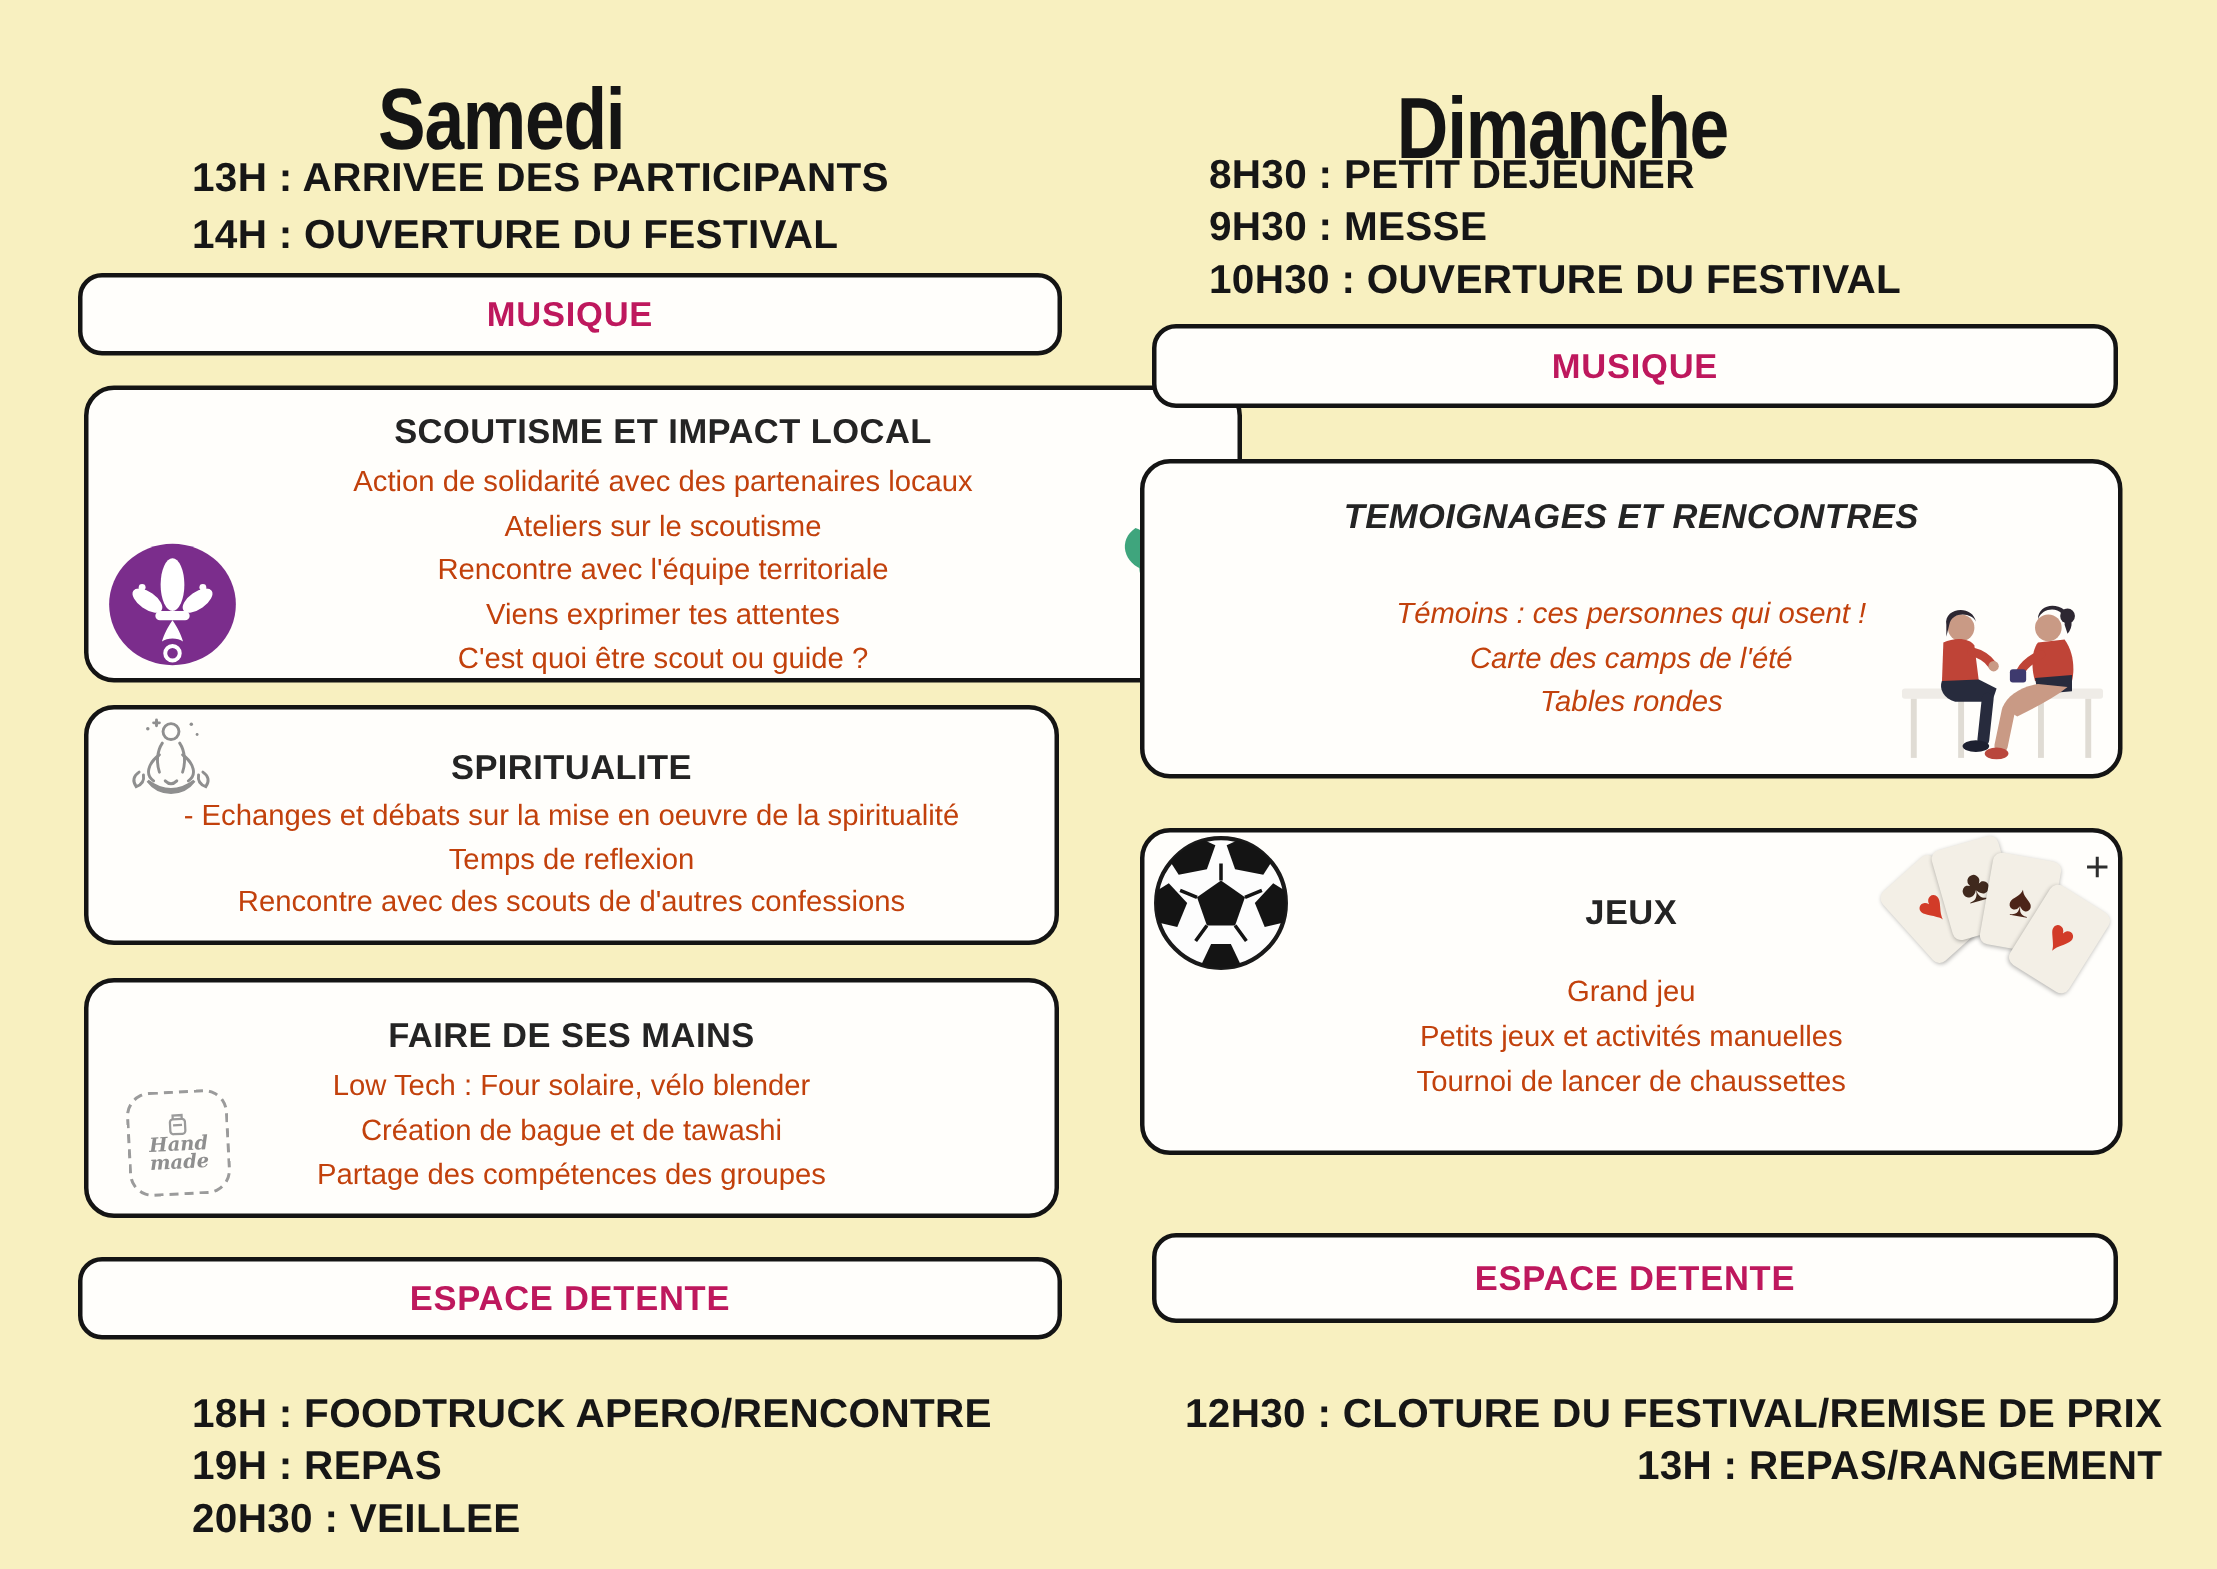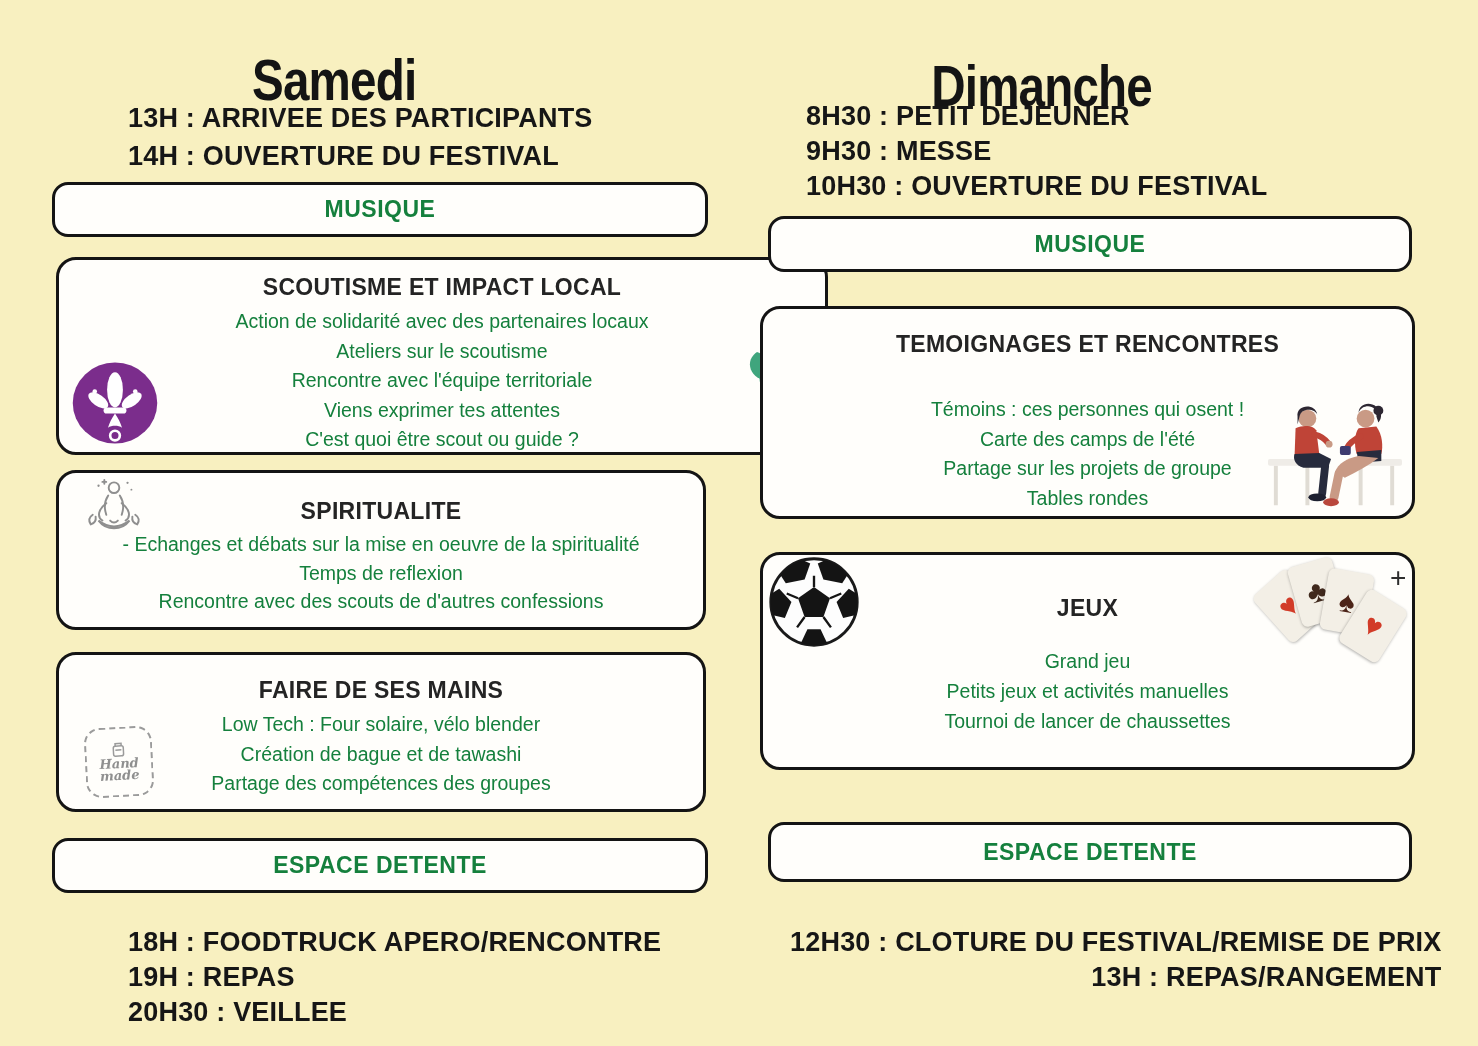--- a/index.html
+++ b/index.html
@@ -12,24 +12,24 @@
   .day-title{position:absolute;left:0;width:100%;text-align:center;
              font-size:58px;font-weight:bold;color:#141414;line-height:62px;}
   .day-title .tt{display:inline-block;transform:translateX(-46px) scaleX(.82);letter-spacing:-1px;}
 
   .times{position:absolute;font-weight:bold;font-size:27px;color:#161616;letter-spacing:.2px;}
   .times .tl{height:35px;line-height:35px;white-space:nowrap;}
 
   .panel{position:absolute;background:#fffefb;border:3px solid #141414;
          box-sizing:border-box;text-align:center;}
   .bar{border-radius:16px;display:flex;align-items:center;justify-content:center;}
-  .bar .bar-title{font-size:23px;font-weight:bold;color:#15803d;letter-spacing:.5px;}
+  .bar .bar-title{font-size:23px;font-weight:bold;color:#be185d;letter-spacing:.5px;}
   .card-panel{border-radius:20px;}
   .panel h2{margin:0;font-size:23px;font-weight:bold;color:#242424;letter-spacing:.3px;}
-  .panel .body{font-size:19.5px;color:#15803d;}
+  .panel .body{font-size:19.5px;color:#c2410c;}
   .panel .body p{margin:0;line-height:29.5px;white-space:nowrap;}
 
   
   .abs{position:absolute;}
   .handmade-stamp{border:2.5px dashed #9b9b9b;border-radius:16px;transform:rotate(-3deg);
       display:flex;flex-direction:column;align-items:center;justify-content:center;
       color:#8f8f8f;box-sizing:border-box;}
   .handmade-stamp .hm-txt{font-family:"DejaVu Serif",serif;font-style:italic;font-weight:bold;
       font-size:13px;line-height:12px;}
   .cards-fan{position:absolute;}
@@ -152,26 +152,25 @@
     <div class="times" style="left:46px;top:99px;">
       <div class="tl">8H30 : PETIT DEJEUNER</div>
       <div class="tl">9H30 : MESSE</div>
       <div class="tl">10H30 : OUVERTURE DU FESTIVAL</div>
     </div>
 
     <div class="panel bar" style="left:8px;width:644px;top:216px;height:56px;">
       <div class="bar-title">MUSIQUE</div>
     </div>
 
-    <div class="panel card-panel" style="left:0;width:655px;top:306px;height:213px;">
+    <div class="panel card-panel" style="left:0;width:655px;top:306px;height:213px;font-style:italic;">
       <h2 style="margin-top:22px;">TEMOIGNAGES ET RENCONTRES</h2>
       <div class="body" style="margin-top:37px;">
         <p>Témoins : ces personnes qui osent !</p>
         <p>Carte des camps de l'été</p>
-        <p>Partage sur les projets de groupe</p>
         <p>Tables rondes</p>
       </div>
       <svg class="abs" style="right:8px;bottom:4px;" width="138" height="116" viewBox="0 0 140 116">
         <rect x="2" y="63" width="50" height="7" rx="2" fill="#efece7"></rect>
         <rect x="8" y="70" width="4" height="40" fill="#e0dcd4"></rect>
         <rect x="40" y="70" width="4" height="40" fill="#e0dcd4"></rect>
         <rect x="88" y="63" width="50" height="7" rx="2" fill="#efece7"></rect>
         <rect x="94" y="70" width="4" height="40" fill="#e0dcd4"></rect>
         <rect x="126" y="70" width="4" height="40" fill="#e0dcd4"></rect>
 

